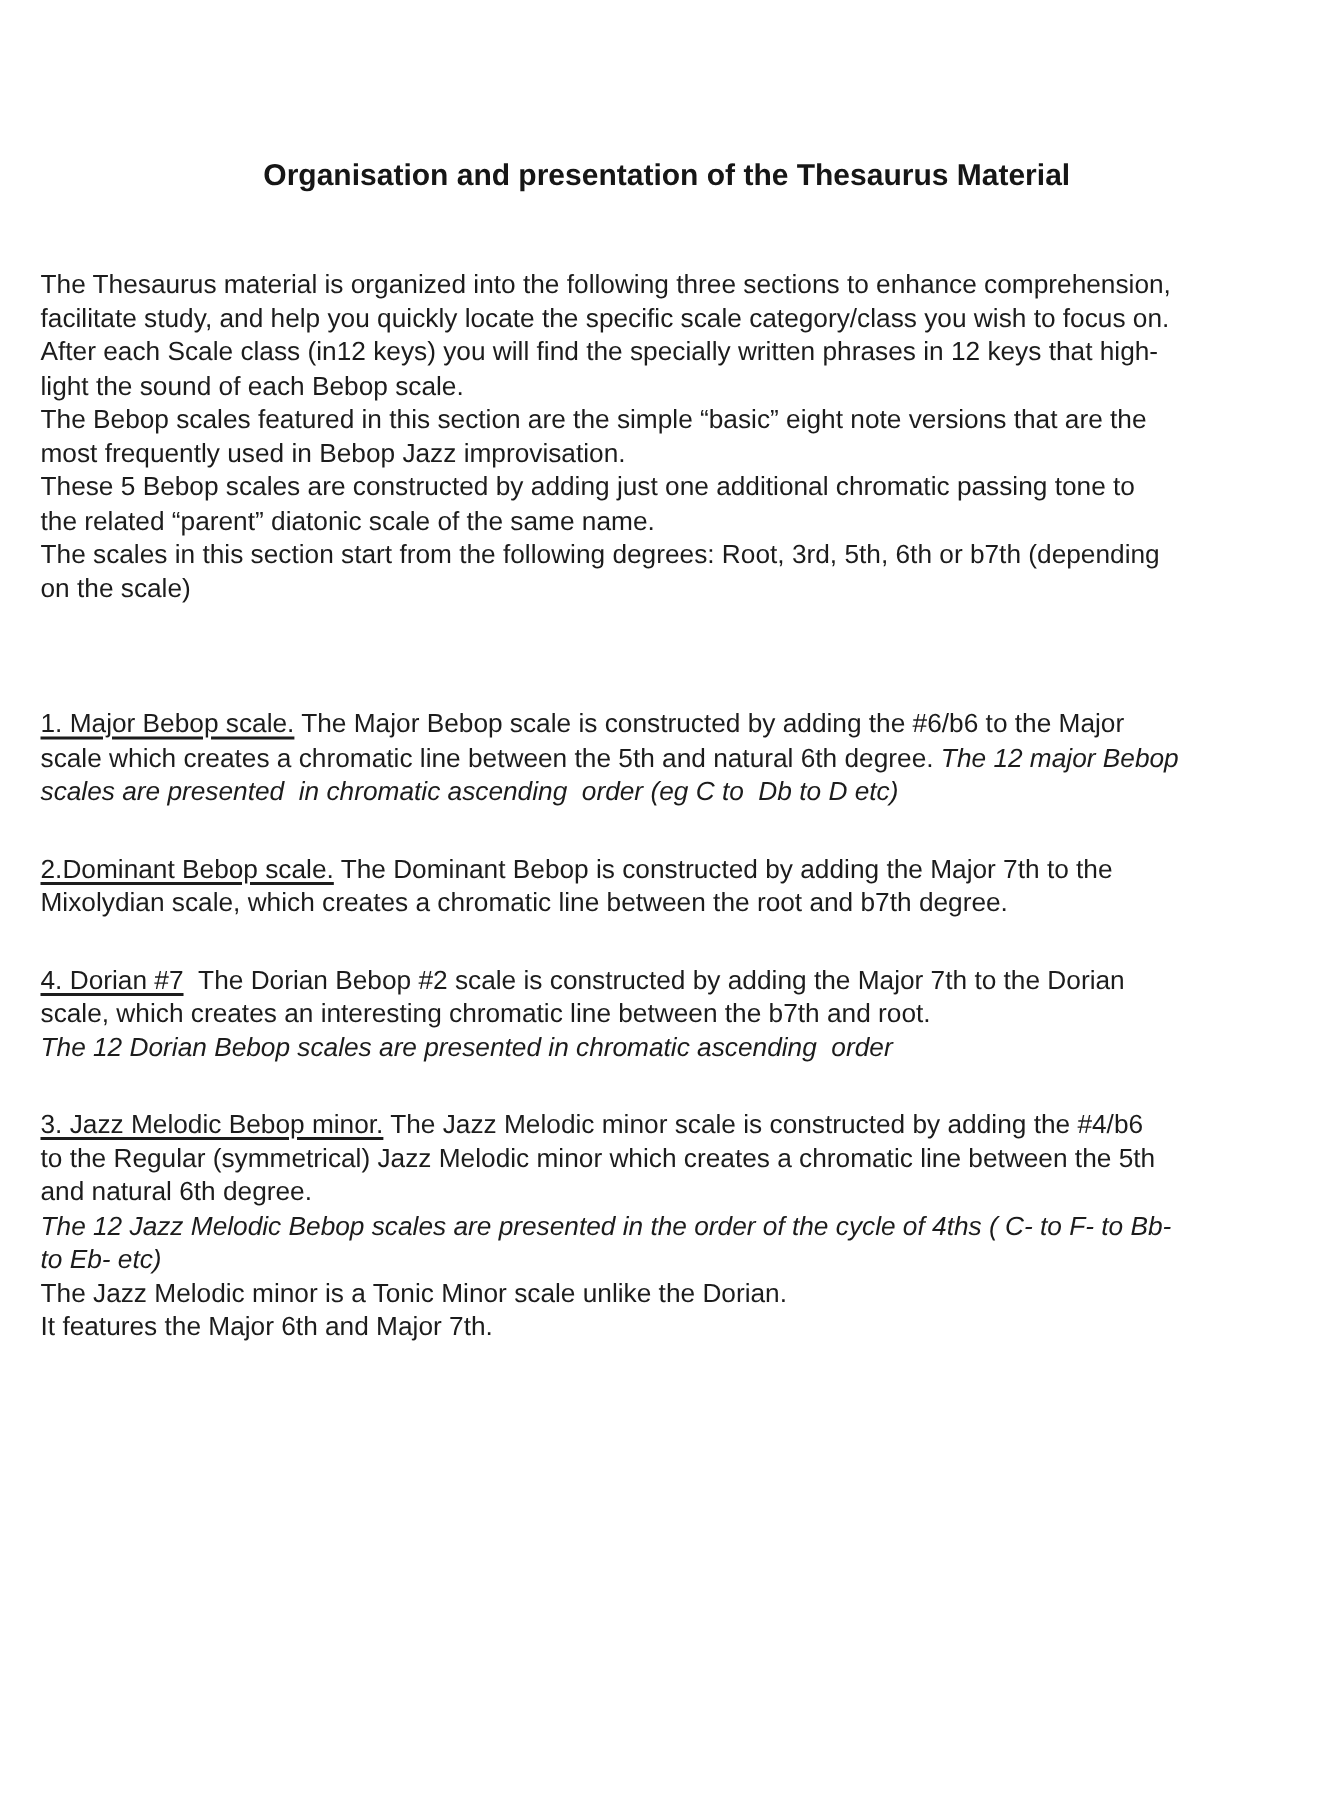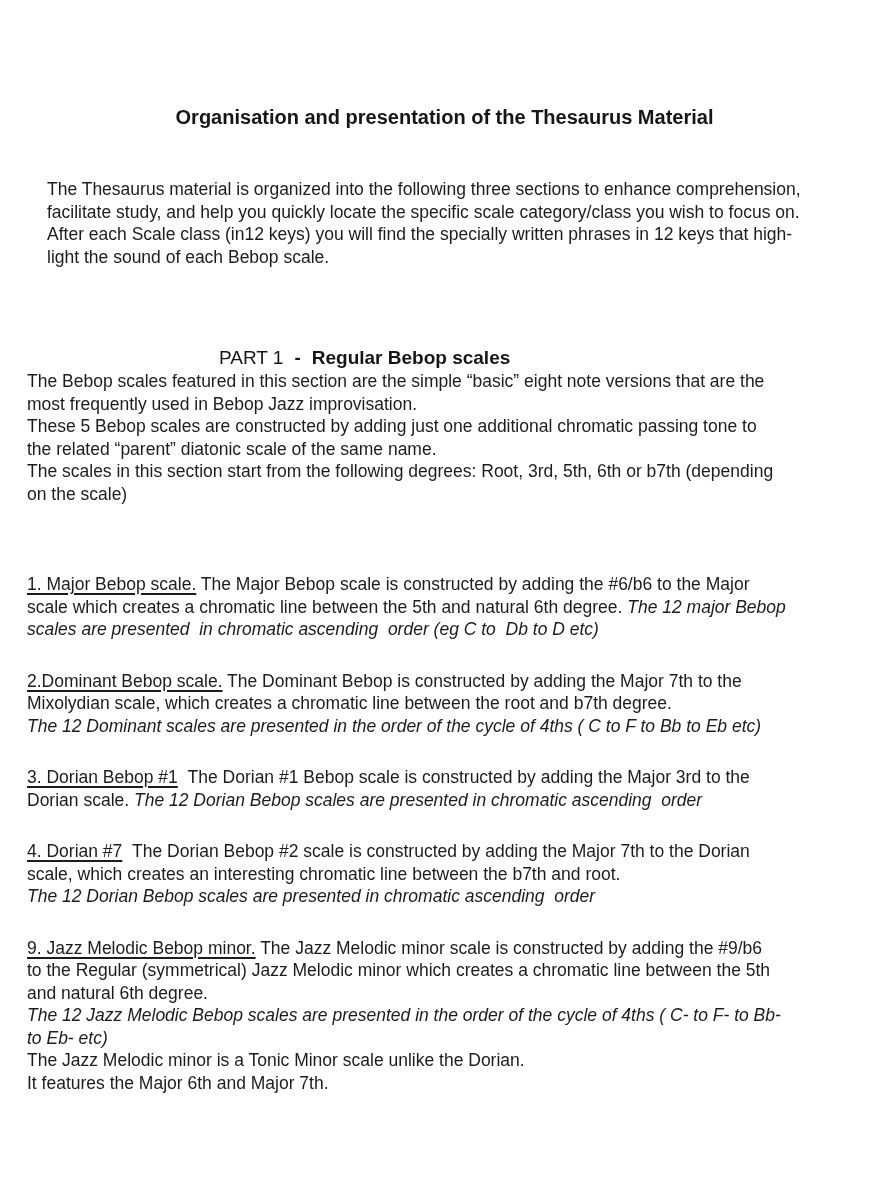--- a/index.html
+++ b/index.html
@@ -26,21 +26,21 @@
 
   .doc-title {
     margin: 0;
     text-align: center;
     font-size: 20px;
     line-height: 26px;
     font-weight: 800;
     color: #161616;
   }
 
-  .intro-para1 { margin-top: 48px; margin-left: 20px; }
+  .intro-para1 { margin-top: 48px; }
   .intro-para2 { margin-top: 22px; }
 
   .part-heading {
     margin-top: 78px;
     padding-left: 192px;
     font-size: 19px;
     line-height: 24px;
     color: #161616;
     white-space: nowrap;
   }
@@ -67,47 +67,44 @@
 <div class="page">
 
   <h1 class="doc-title">Organisation and presentation of the Thesaurus Material</h1>
 
   <p class="pre intro-para1">The Thesaurus material is organized into the following three sections to enhance comprehension,
 facilitate study, and help you quickly locate the specific scale category/class you wish to focus on.
 After each Scale class (in12 keys) you will find the specially written phrases in 12 keys that high-
 light the sound of each Bebop scale.</p>
 
 
-  <p class="part-heading"><span class="part-label">PART 1</span><span class="part-sep">-</span><span class="part-title">Regular Bebop scales</span></p>
 
   <p class="pre section-desc">The Bebop scales featured in this section are the simple “basic” eight note versions that are the
 most frequently used in Bebop Jazz improvisation.
 These 5 Bebop scales are constructed by adding just one additional chromatic passing tone to
 the related “parent” diatonic scale of the same name.
 The scales in this section start from the following degrees: Root, 3rd, 5th, 6th or b7th (depending
 on the scale)</p>
 
   <div>
 
     <p class="pre scale-item first"><span class="u-label">1. Major Bebop scale.</span><span> The Major Bebop scale is constructed by adding the #6/b6 to the Major
 scale which creates a chromatic line between the 5th and natural 6th degree. </span><span class="it">The 12 major Bebop
 scales are presented &nbsp;in chromatic ascending &nbsp;order (eg C to &nbsp;Db to D etc)</span></p>
 
     <p class="pre scale-item"><span class="u-label">2.Dominant Bebop scale.</span><span> The Dominant Bebop is constructed by adding the Major 7th to the
 Mixolydian scale, which creates a chromatic line between the root and b7th degree.
-</span><span class="it">The 12 Dominant scales are presented in the order of the cycle of 4ths ( C to F to Bb to Eb etc)</span></p>
+</span></p>
 
-    <p class="pre scale-item"><span class="u-label">3. Dorian Bebop #1</span><span> &nbsp;The Dorian #1 Bebop scale is constructed by adding the Major 3rd to the
-Dorian scale. </span><span class="it">The 12 Dorian Bebop scales are presented in chromatic ascending &nbsp;order</span></p>
 
     <p class="pre scale-item"><span class="u-label">4. Dorian #7</span><span> &nbsp;The Dorian Bebop #2 scale is constructed by adding the Major 7th to the Dorian
 scale, which creates an interesting chromatic line between the b7th and root.
 </span><span class="it">The 12 Dorian Bebop scales are presented in chromatic ascending &nbsp;order</span></p>
 
-    <p class="pre scale-item"><span class="u-label">9. Jazz Melodic Bebop minor.</span><span> The Jazz Melodic minor scale is constructed by adding the #9/b6
+    <p class="pre scale-item"><span class="u-label">3. Jazz Melodic Bebop minor.</span><span> The Jazz Melodic minor scale is constructed by adding the #4/b6
 to the Regular (symmetrical) Jazz Melodic minor which creates a chromatic line between the 5th
 and natural 6th degree.
 </span><span class="it">The 12 Jazz Melodic Bebop scales are presented in the order of the cycle of 4ths ( C- to F- to Bb-
 to Eb- etc)</span><span>
 The Jazz Melodic minor is a Tonic Minor scale unlike the Dorian.
 It features the Major 6th and Major 7th.</span></p>
 
   </div>
 
 </div>

